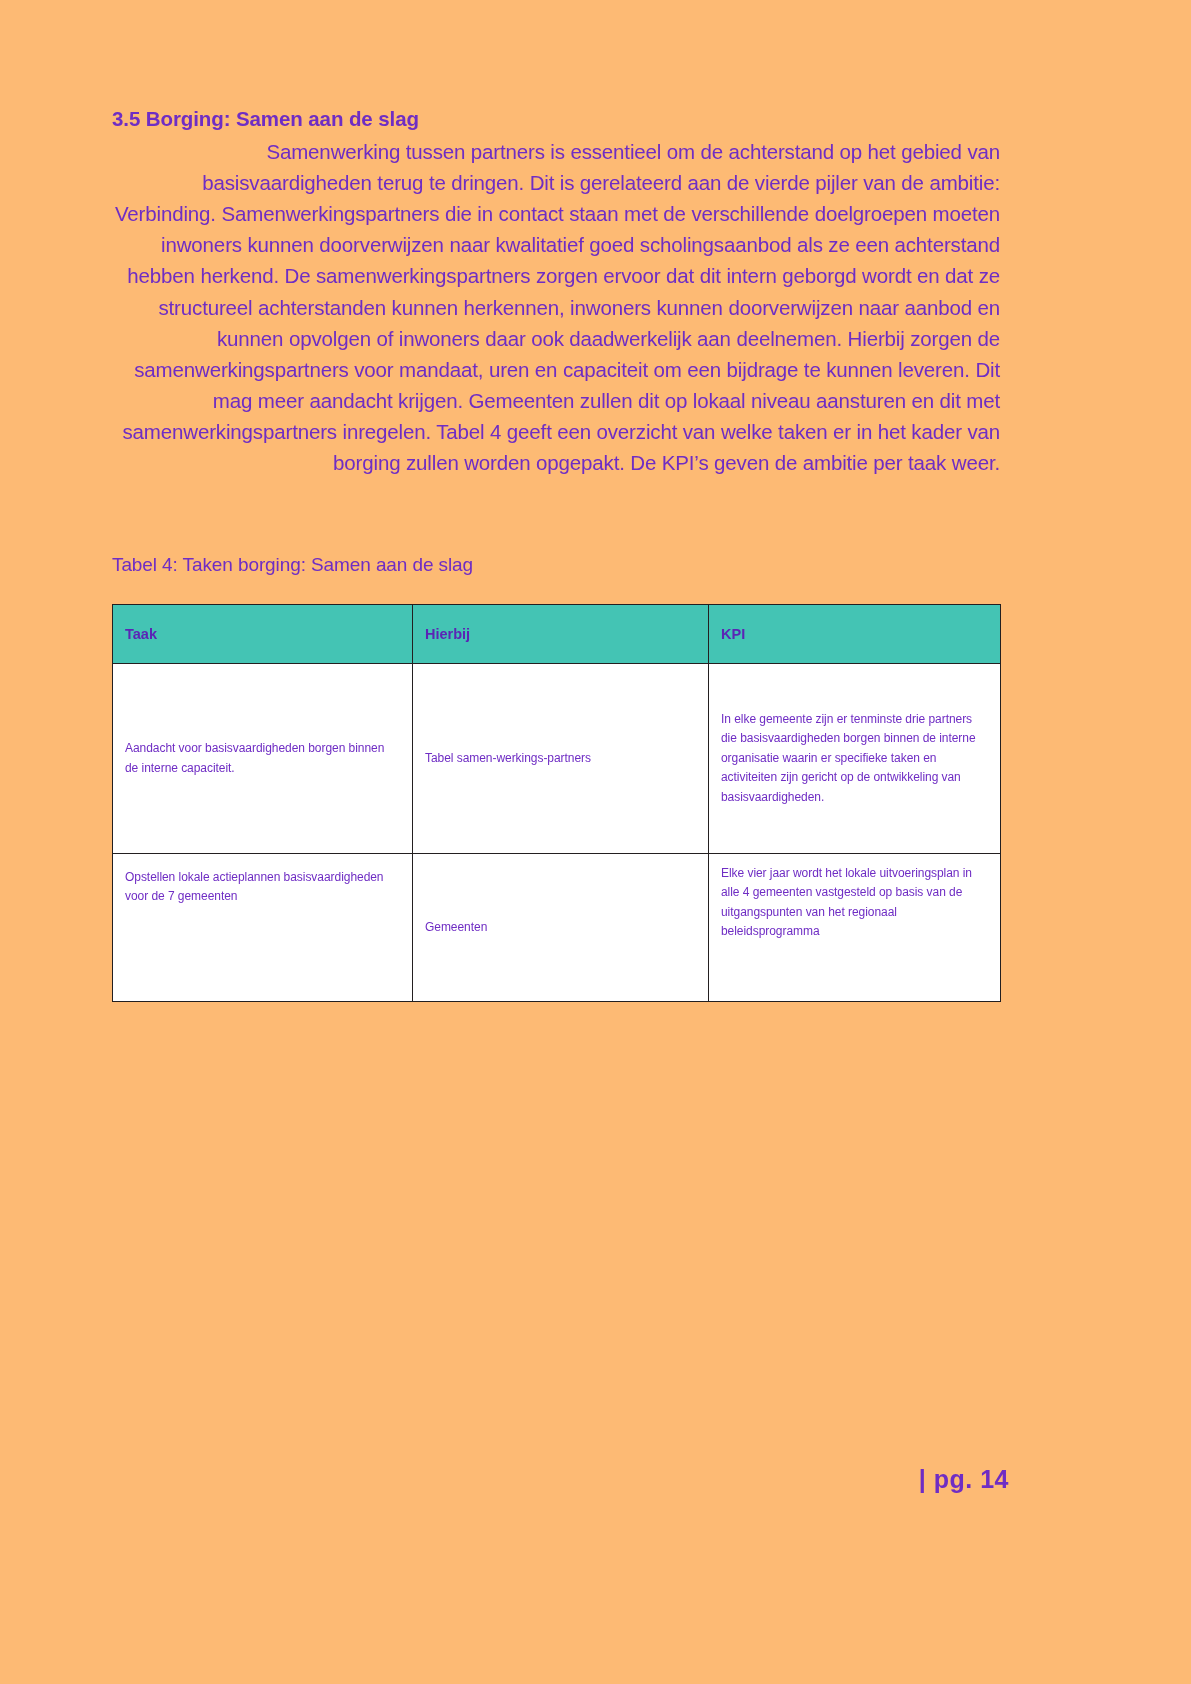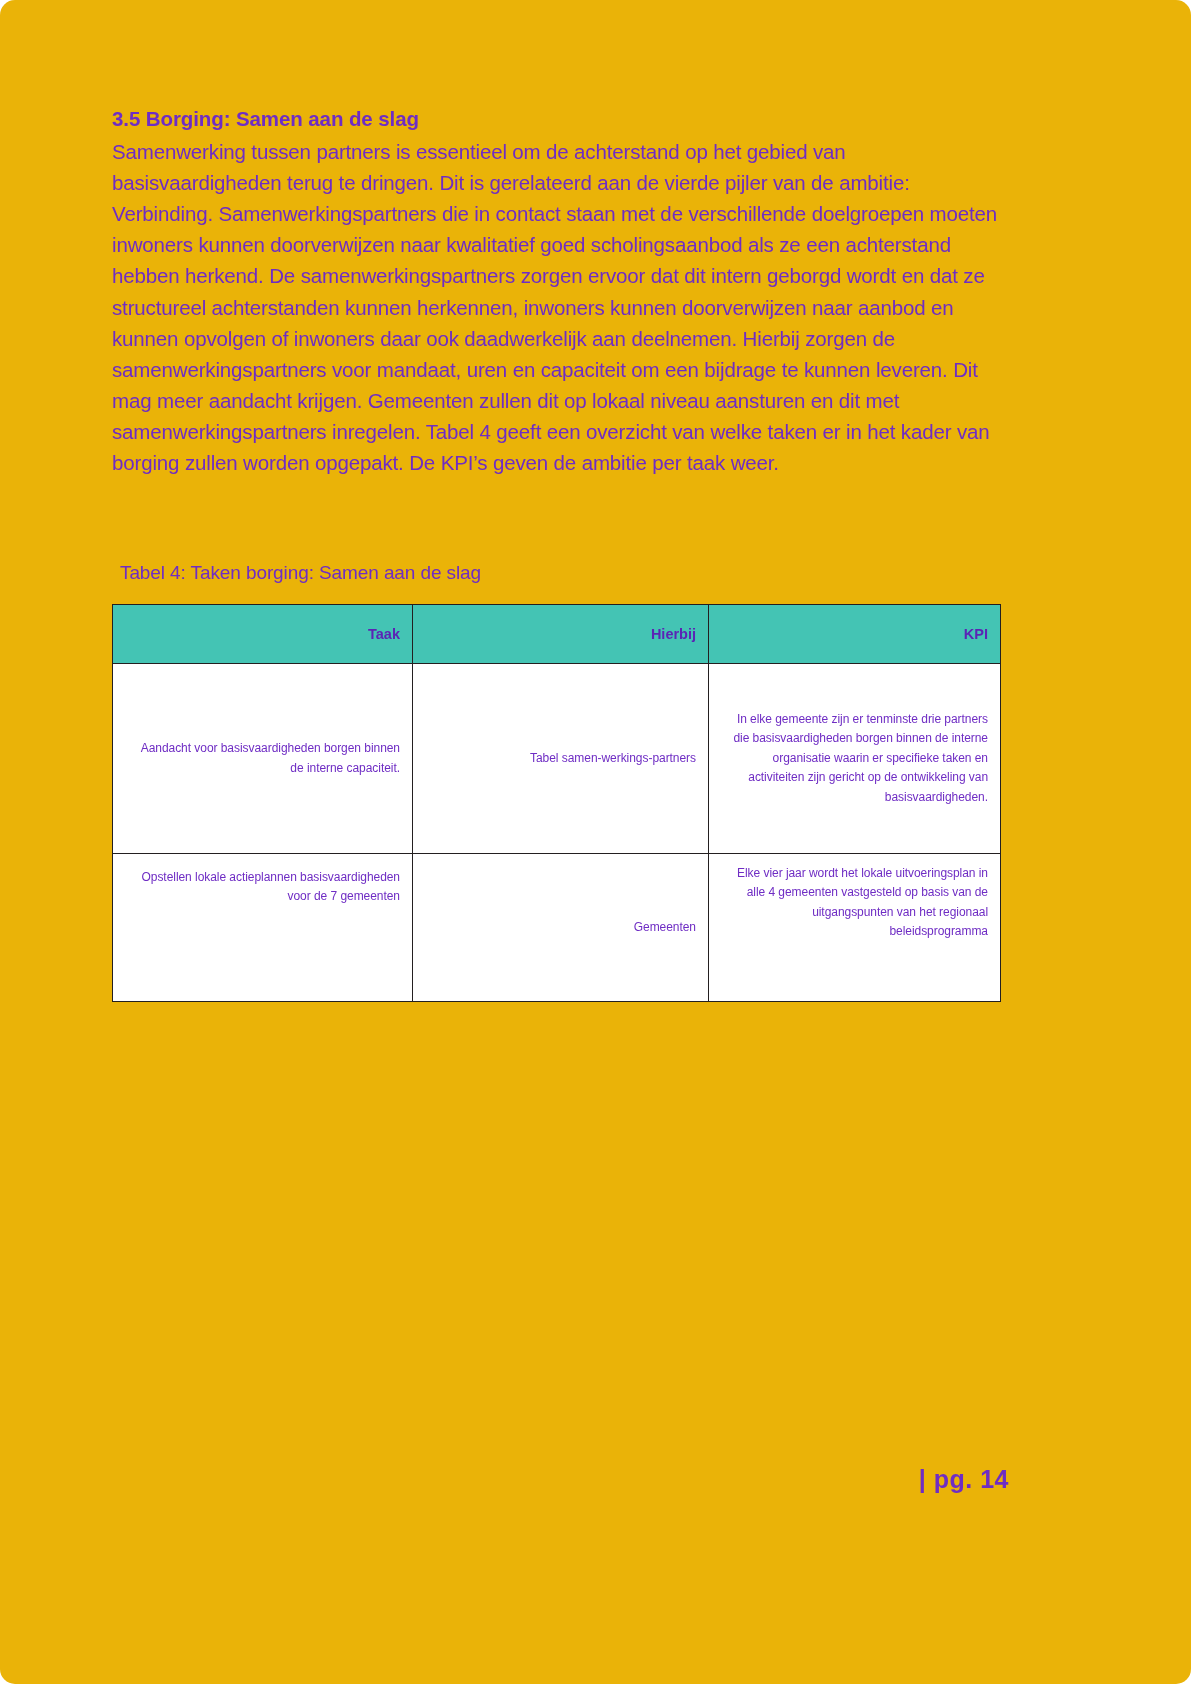--- a/index.html
+++ b/index.html
@@ -13,22 +13,21 @@
     font-family: "Liberation Sans", sans-serif;
     color: #6b2fc9;
     position: relative;
     overflow: hidden;
   }
   .page {
     position: absolute;
     left: 0; top: 0;
     width: 1191px;
     height: 1684px;
-    background: #eab308;
-    border-radius: 15px;
+    background: #fdba74;
   }
   .content {
     position: absolute;
     left: 112px;
     top: 104px;
     width: 888px;
   }
 
   .section-heading {
     font-size: 20.5px;
@@ -38,47 +37,47 @@
     margin: 0 0 2px 0;
     line-height: 1.45;
   }
 
   .body-text {
     font-size: 20.5px;
     line-height: 1.52;
     color: #6f2dc4;
     margin: 0;
     letter-spacing: -0.15px;
-    text-align: left;
+    text-align: right;
   }
 
   .table-caption {
     font-size: 19px;
     color: #6f2dc4;
-    margin: 8px;
+    margin: 0;
     position: absolute;
     left: 112px;
     top: 554px;
     letter-spacing: -0.1px;
   }
 
   table.data-table {
     position: absolute;
     left: 112px;
     top: 604px;
     width: 888px;
     border-collapse: collapse;
     table-layout: fixed;
   }
   table.data-table th,
   table.data-table td {
     border: 1.6px solid #231f20;
     vertical-align: middle;
     padding: 10px 12px;
-    text-align: right;
+    text-align: left;
   }
   table.data-table th {
     background: #44c4b4;
     color: #5b24b5;
     font-size: 14.5px;
     font-weight: bold;
     height: 46px;
     padding: 6px 12px;
     vertical-align: middle;
   }

